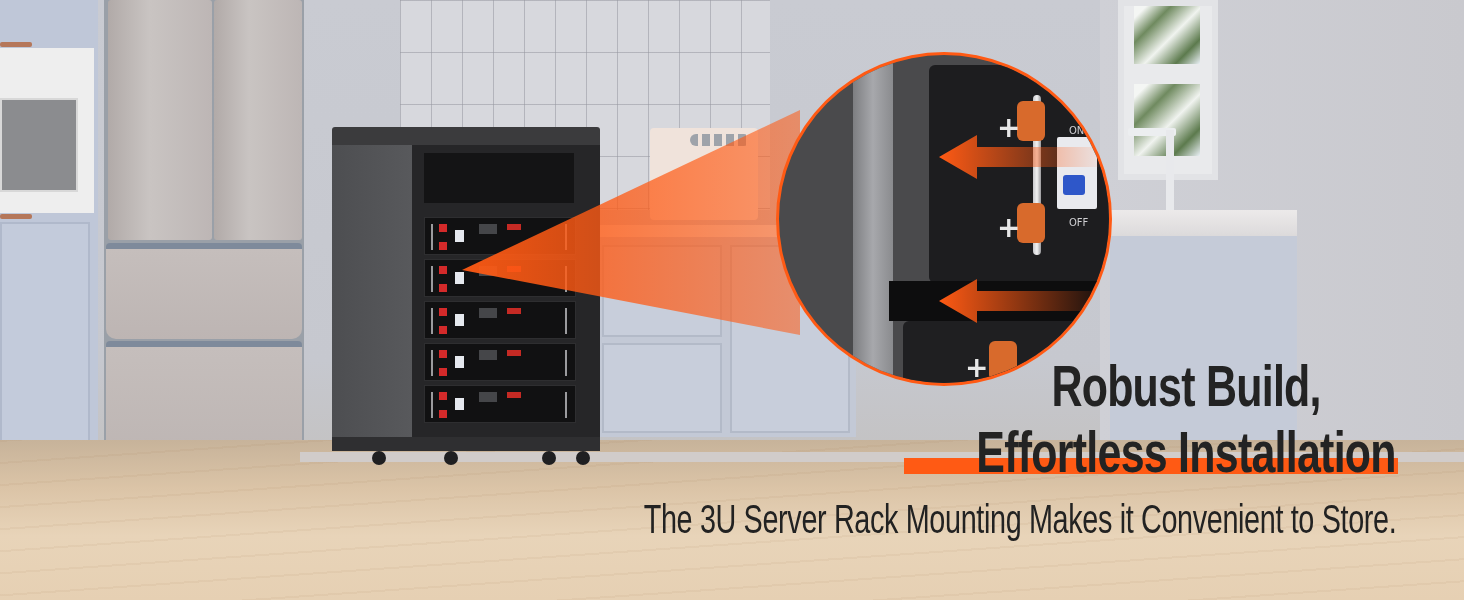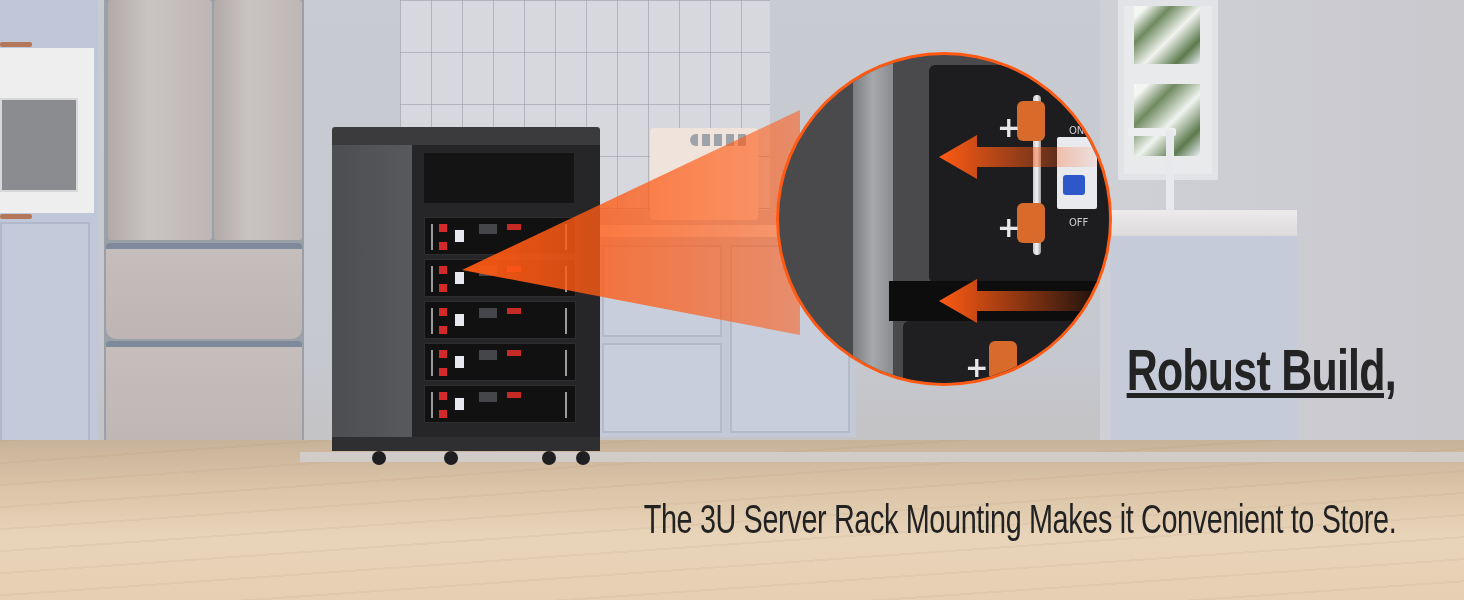--- a/index.html
+++ b/index.html
@@ -68,21 +68,21 @@
   .callout .plate2 { position: absolute; left: 124px; top: 266px; width: 230px; height: 80px; background: #1f1f21; border-radius: 6px; }
   .callout .gap { position: absolute; left: 110px; top: 226px; width: 230px; height: 40px; background: #0d0d0e; }
   .callout .bar { position: absolute; left: 254px; top: 40px; width: 8px; height: 160px; background: linear-gradient(90deg,#c9c9cc,#f2f2f2,#9a9a9d); border-radius: 4px; }
   .callout .term { position: absolute; width: 28px; height: 40px; background: #d86a2c; border-radius: 6px; }
   .callout .breaker { position: absolute; left: 278px; top: 82px; width: 40px; height: 72px; background: #e9eaee; border-radius: 2px; }
   .callout .breaker .lever { position: absolute; left: 6px; top: 38px; width: 22px; height: 20px; background: #2e57c9; border-radius: 3px; }
   .callout .plus { position: absolute; color: #e7e7e7; font: bold 28px "DejaVu Sans", sans-serif; }
   .callout .lbl { position: absolute; color: #cfcfd2; font: 10px "DejaVu Sans", sans-serif; }
   .callout .arrow { position: absolute; width: 170px; height: 44px; }
   
-  .headline { position: absolute; right: 68px; top: 336px; text-align: center; font-family: "Liberation Sans", sans-serif; font-weight: bold; color: #232323; letter-spacing: -1px; transform-origin: right top; text-decoration: underline; }
+  .headline { position: absolute; right: 68px; top: 352px; text-align: center; font-family: "Liberation Sans", sans-serif; font-weight: bold; color: #232323; letter-spacing: -1px; transform-origin: right top; }
   .headline .line1 { font-size: 58px; line-height: 68px; display: block; transform: scaleX(0.74); transform-origin: right center; }
   .headline .line2-wrap { position: relative; display: block; height: 70px; }
   .headline .underline { position: absolute; right: -2px; top: 38px; width: 494px; height: 16px; background: #ff5a14; }
   .headline .line2 { position: relative; font-size: 58px; line-height: 64px; display: block; transform: scaleX(0.74); transform-origin: right center; }
   .subtitle { position: absolute; right: 68px; top: 497px; font-family: "Liberation Sans", sans-serif; font-size: 40px; color: #222222; white-space: nowrap; transform: scaleX(0.72); transform-origin: right top; letter-spacing: -0.5px; }
 </style>
 </head>
 <body>
 
 <div class="scene">
@@ -219,15 +219,19 @@
         </defs>
       <polygon points="0,22 38,0 38,12 170,12 170,32 38,32 38,44" fill="url(#ag)"></polygon>
     </svg>
     <svg class="arrow" style="left:160px;top:224px;" viewBox="0 0 170 44">
       <polygon points="0,22 38,0 38,12 170,12 170,32 38,32 38,44" fill="url(#ag)"></polygon>
     </svg>
   </div>
 
   <div class="headline">
     <span class="line1">Robust Build,</span>
+    <span class="line2-wrap">
+      <span class="underline"></span>
+      <span class="line2">Effortless Installation</span>
+    </span>
   </div>
   <div class="subtitle">The 3U Server Rack Mounting Makes it Convenient to Store.</div>
 </div>
 
 </body></html>

